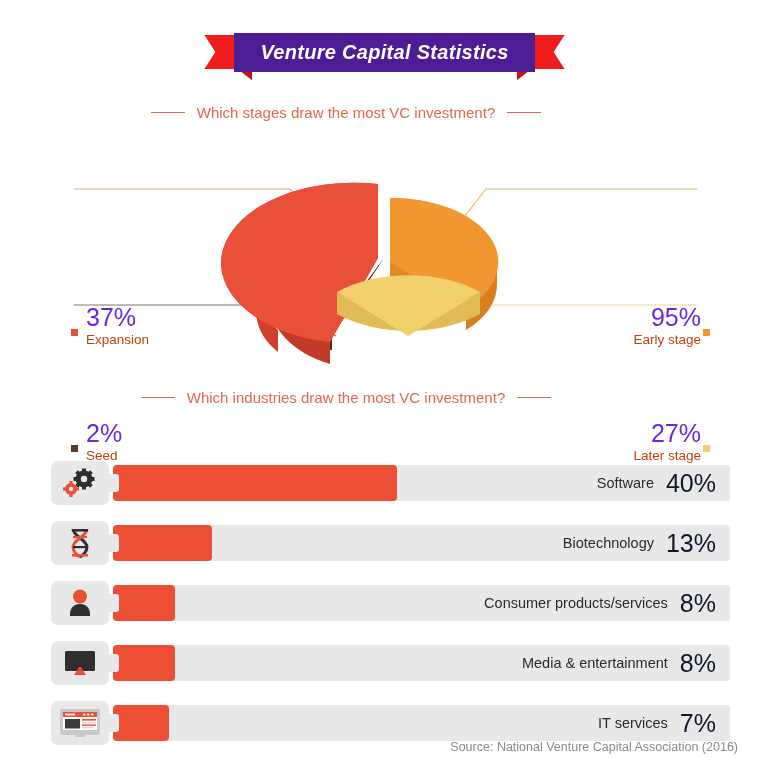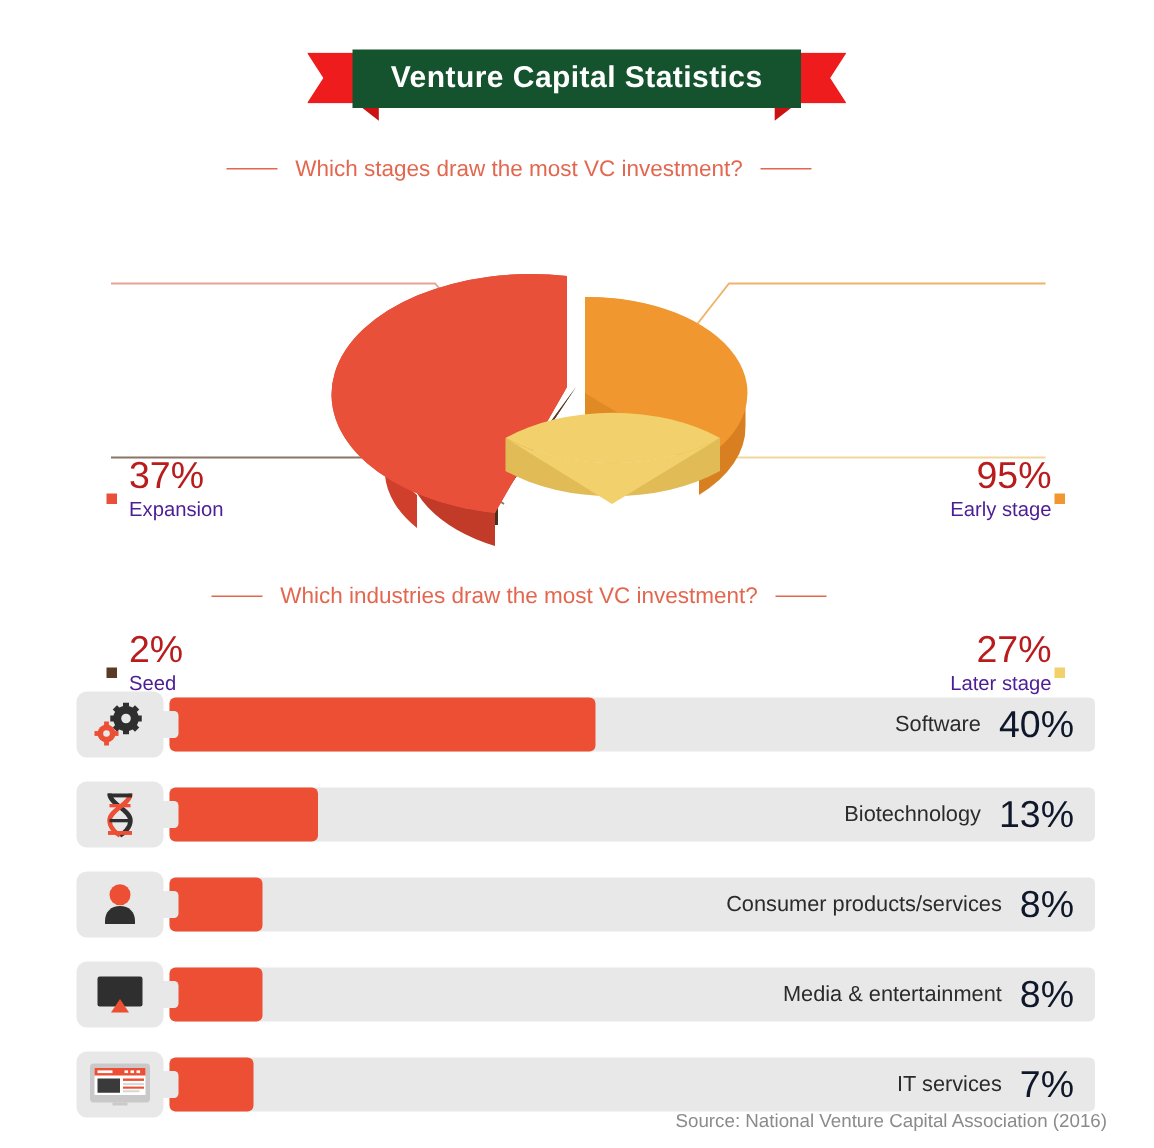--- a/index.html
+++ b/index.html
@@ -39,29 +39,30 @@
   }
   .ribbon-tail.left {
     clip-path: polygon(0 0, 100% 0, 100% 100%, 0 100%, 11px 50%);
     margin-right: -2px;
   }
   .ribbon-tail.right {
     clip-path: polygon(0 0, 100% 0, 21px 50%, 100% 100%, 0 100%);
     margin-left: -2px;
   }
   .ribbon-body {
-    background: #14532d;
+    background: #4c1d95;
     color: #ffffff;
     font-size: 20px;
     font-weight: bold;
     letter-spacing: 0.3px;
     padding: 9px 26px 10px 26px;
     line-height: 1;
     white-space: nowrap;
     z-index: 2;
+    font-style: italic;
   }
   .ribbon-fold {
     position: absolute;
     top: 34px;
     width: 18px;
     height: 14px;
     background: #c91212;
   }
   .ribbon-fold.l { left: 30px; clip-path: polygon(0 0, 100% 0, 100% 100%); }
   .ribbon-fold.r { right: 30px; clip-path: polygon(0 0, 100% 0, 0 100%); }
@@ -100,27 +101,27 @@
 
   
   .callout {
     position: absolute;
     font-size: 13px;
     color: #333333;
     white-space: nowrap;
   }
   .callout .pct {
     font-size: 25px;
-    color: #b91c1c;
+    color: #6d28d9;
     line-height: 1;
     margin-bottom: 3px;
   }
   .callout .name {
     font-size: 13.5px;
-    color: #4c1d95;
+    color: #c2410c;
     line-height: 1;
   }
   .callout.right { text-align: right; }
 
   #callout-expansion { left: 86px; top: 165px; }
   #callout-seed      { left: 86px; top: 281px; }
   #callout-early     { right: 68px; top: 165px; text-align: right; }
   #callout-later     { right: 68px; top: 281px; text-align: right; }
 
   .marker {

